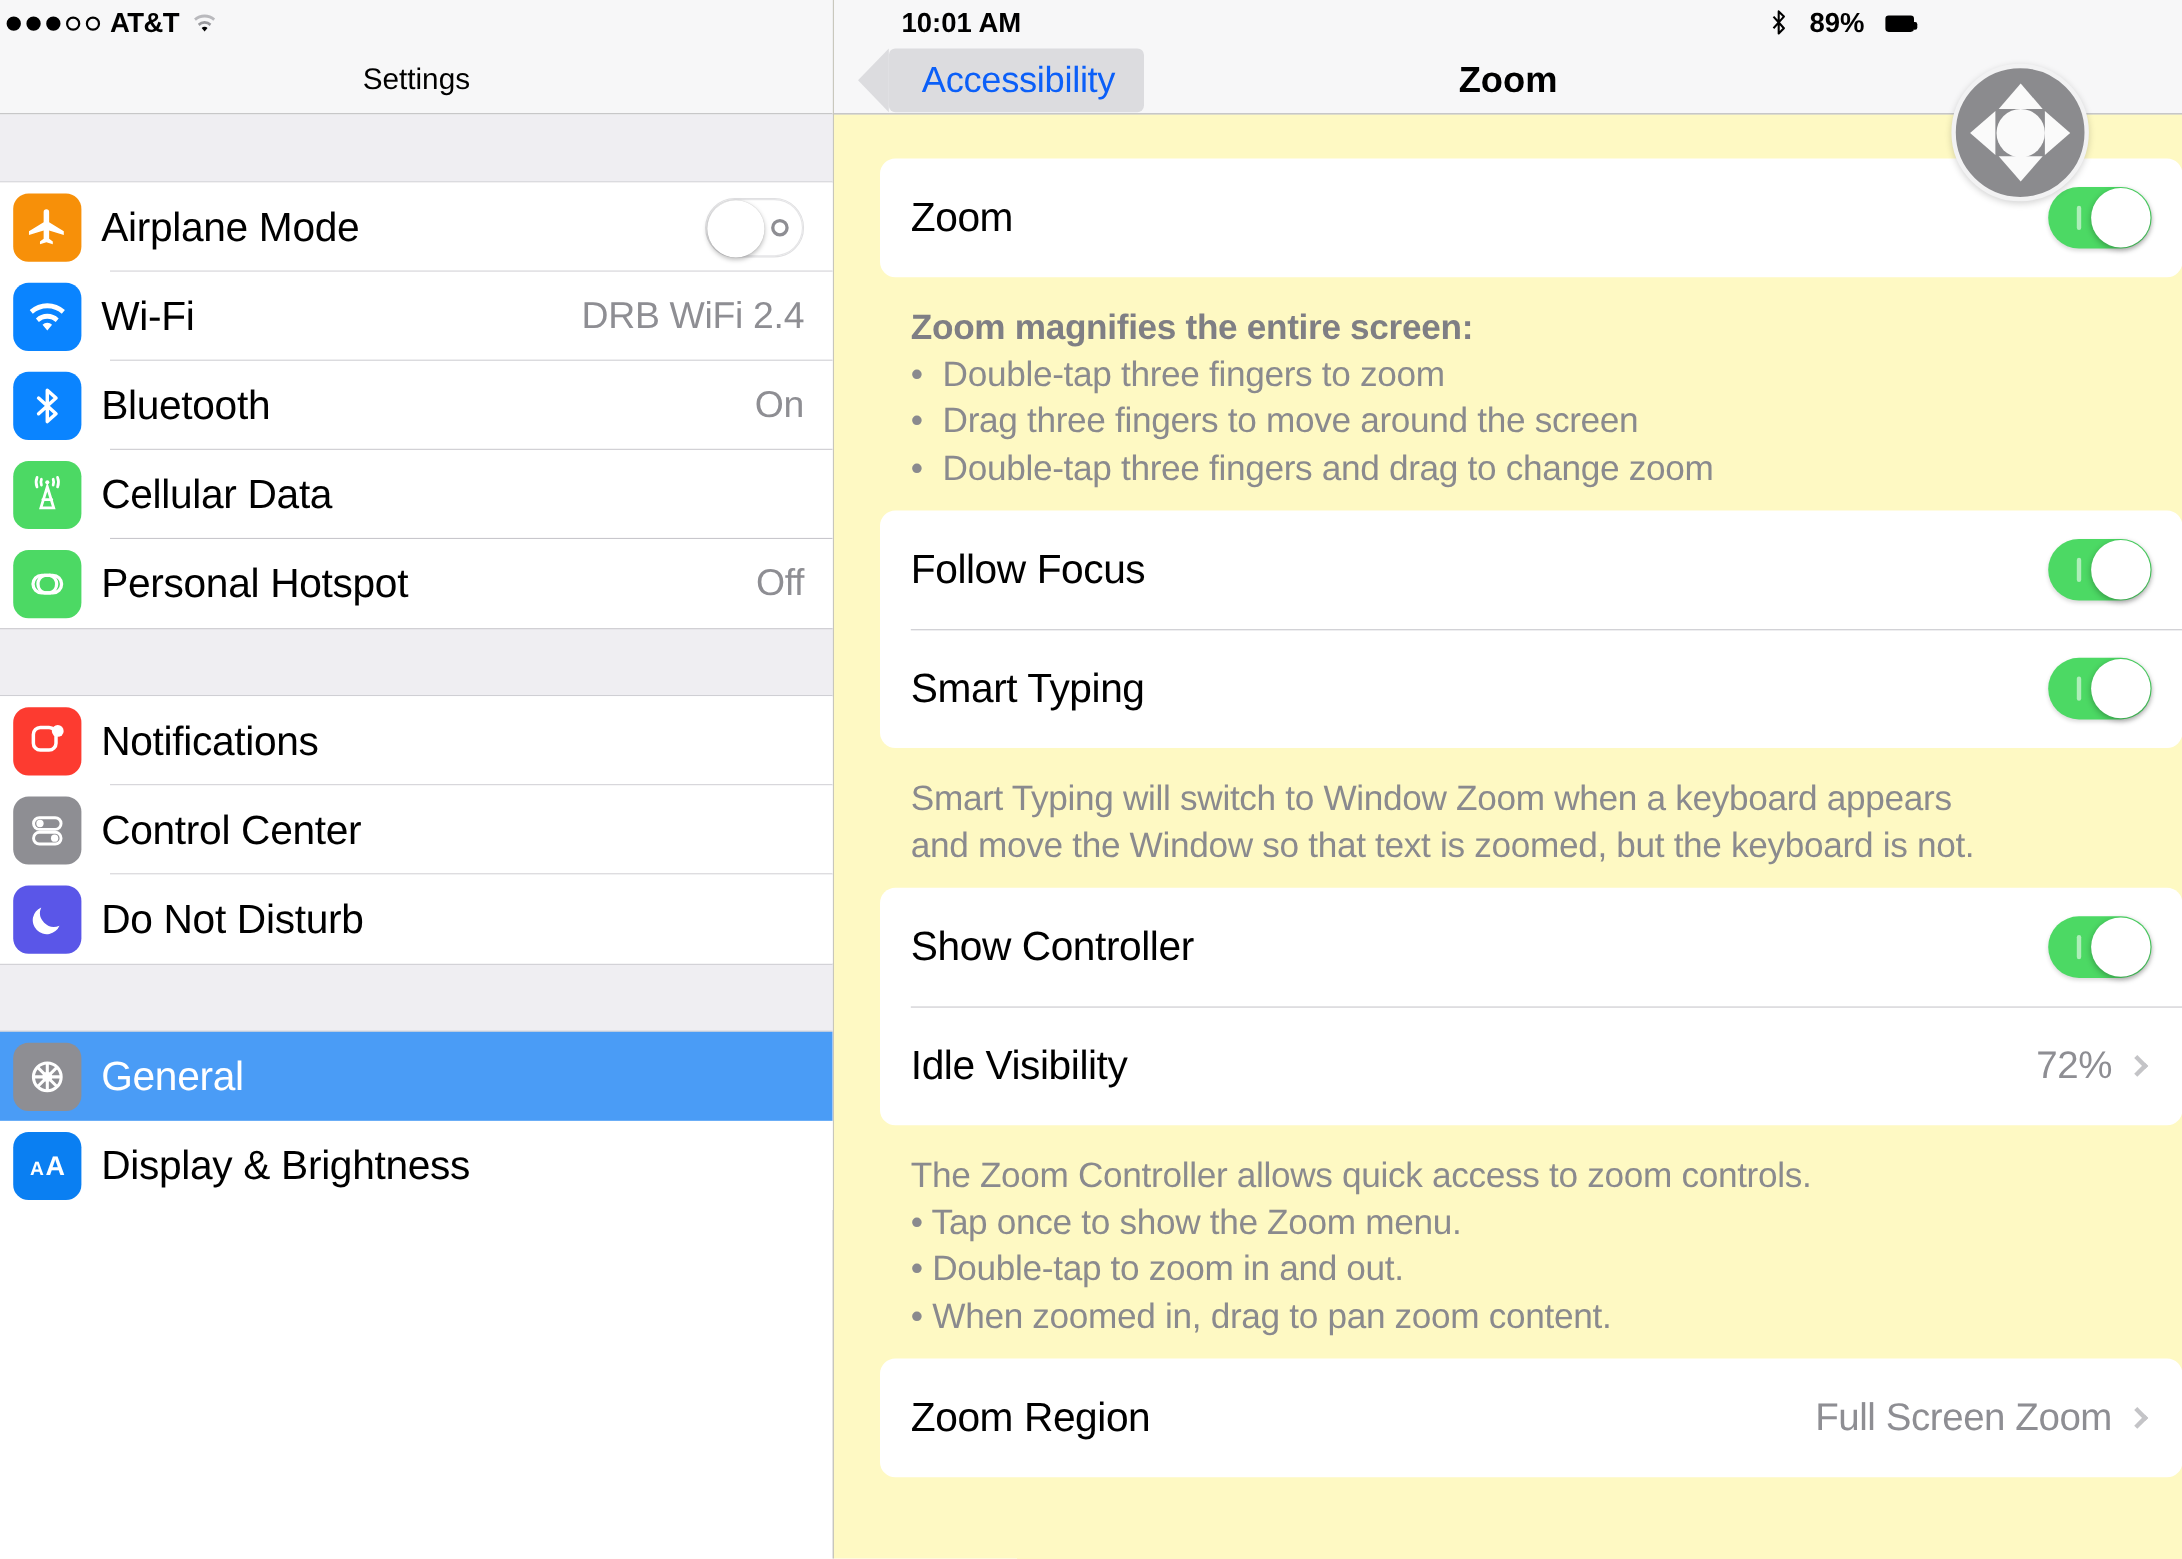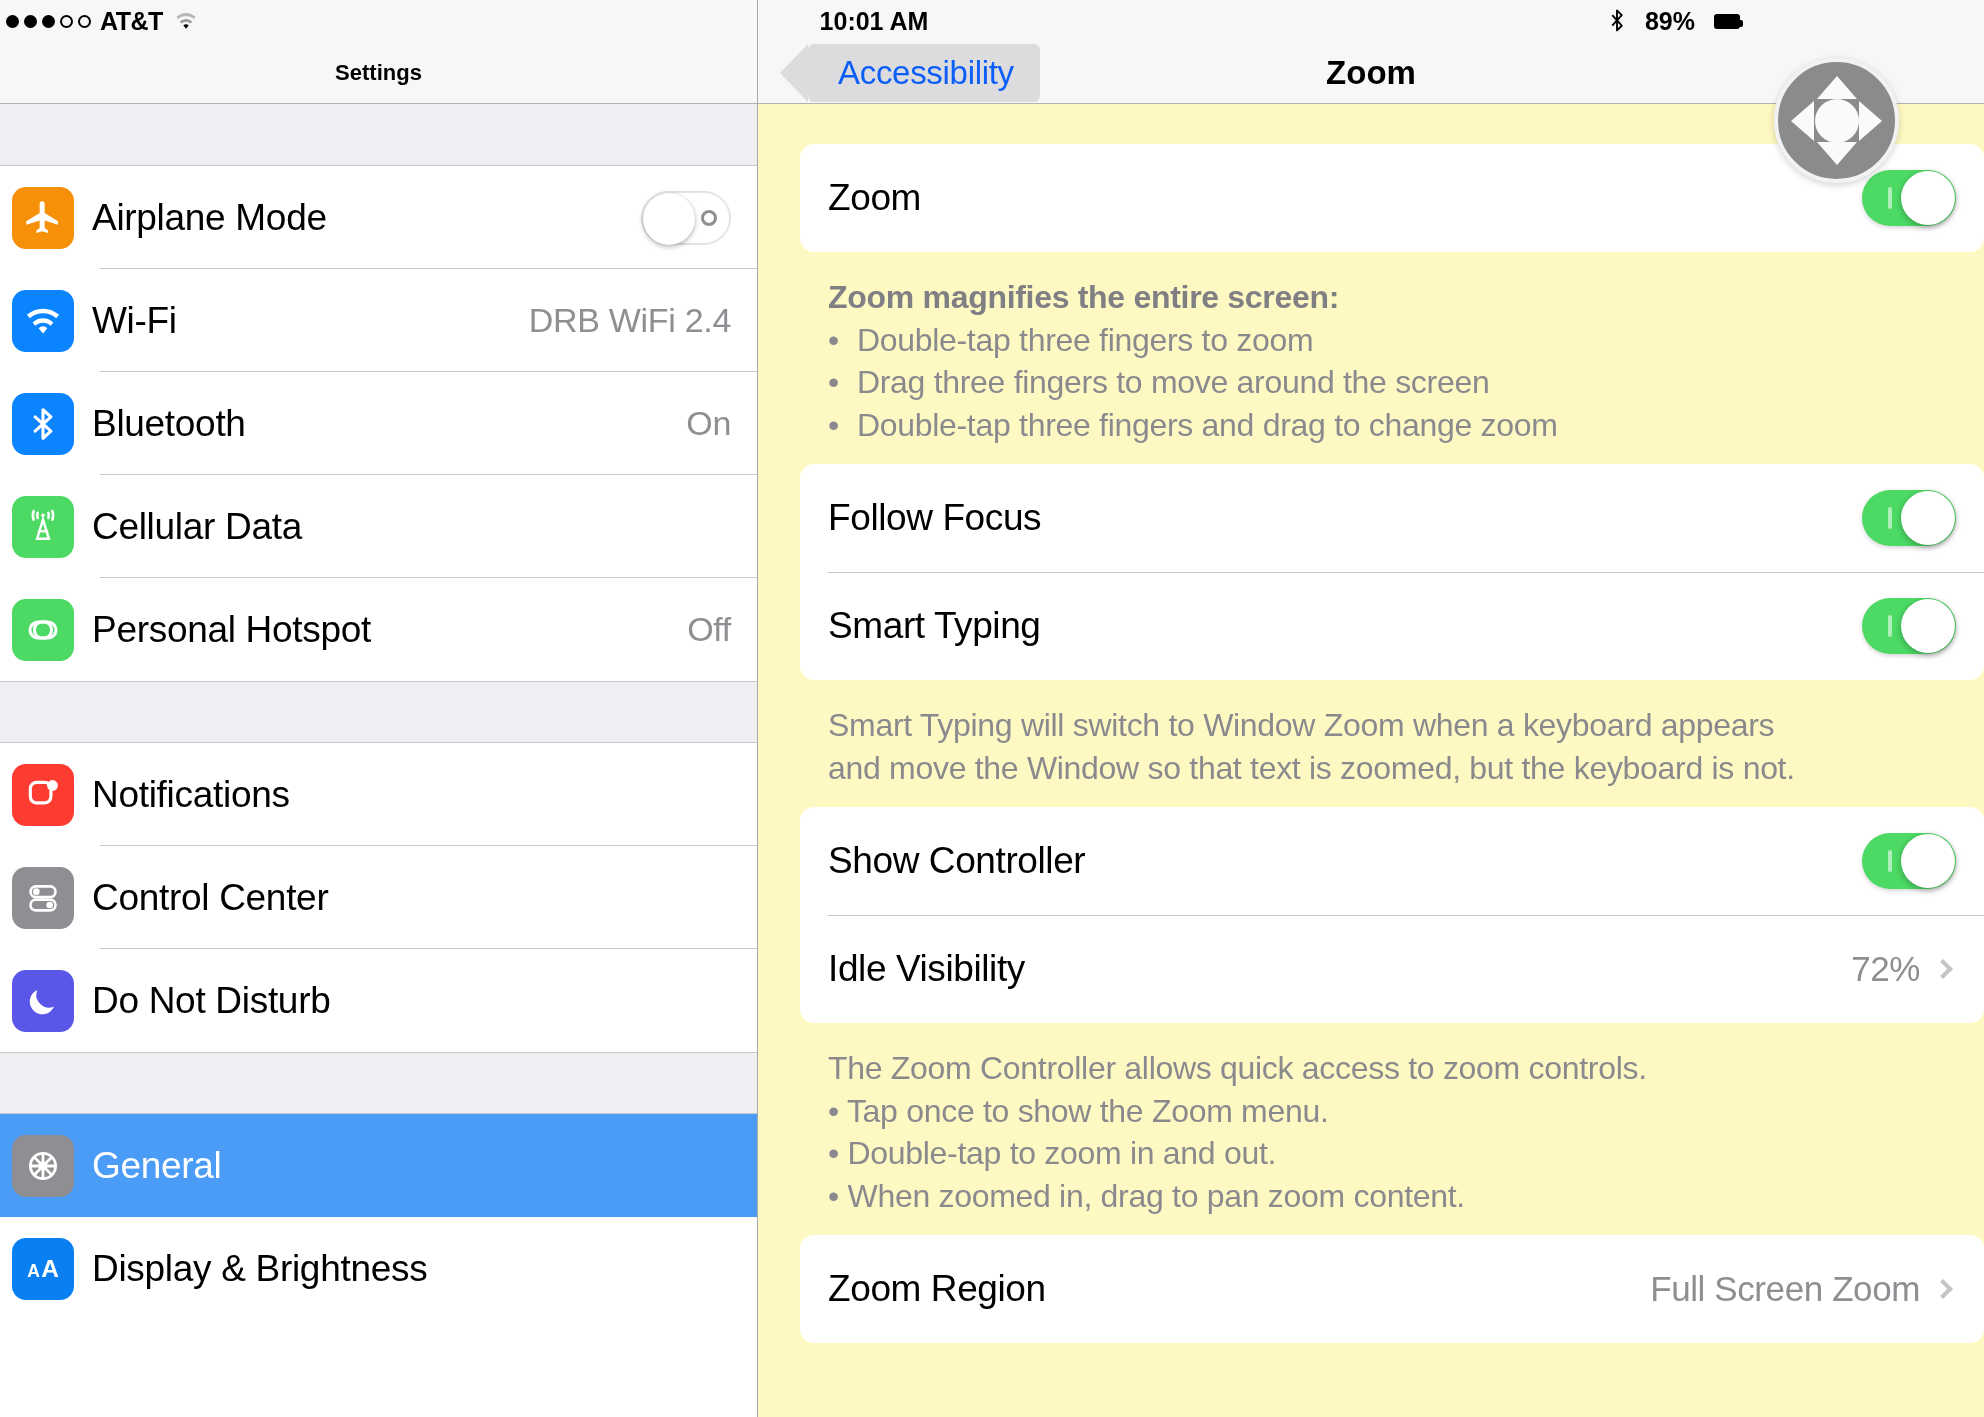--- a/index.html
+++ b/index.html
@@ -30,26 +30,26 @@
   
   .sidebar {
     width:758px; height:1417px; background:#ffffff;
     border-right:1px solid #a8a8aa; position:relative; overflow:hidden;
   }
   .sb-header {
     height:104px; padding-top:42px; background:#f7f7f8;
     display:flex; align-items:center; justify-content:center;
     border-bottom:1px solid #b2b2b4;
   }
-  .sb-header-title { font-size:22px; font-weight:bold; color:#000; }
+  .sb-header-title { font-size:27px; font-weight:normal; color:#000; }
   .sb-gap { height:62px; background:#efeef2; border-bottom:1px solid #c8c7cc; border-top:1px solid #c8c7cc; }
   .sb-gap.first { border-top:none; }
   .sb-list { background:#fff; }
   .sb-row {
-    height:103px; display:flex; align-items:center;
+    height:81px; display:flex; align-items:center;
     padding-left:12px; padding-right:26px; position:relative; background:#fff;
   }
   .sb-row.selected { background:#4a9cf6; }
   .sb-row:not(:last-child):after {
     content:""; position:absolute; left:100px; right:0; bottom:0; height:1px; background:#c8c7cc;
   }
   .sb-row.selected:after { display:none; }
   .app-icon {
     width:62px; height:62px; border-radius:14px; flex:none;
     display:flex; align-items:center; justify-content:center; margin-right:18px;

